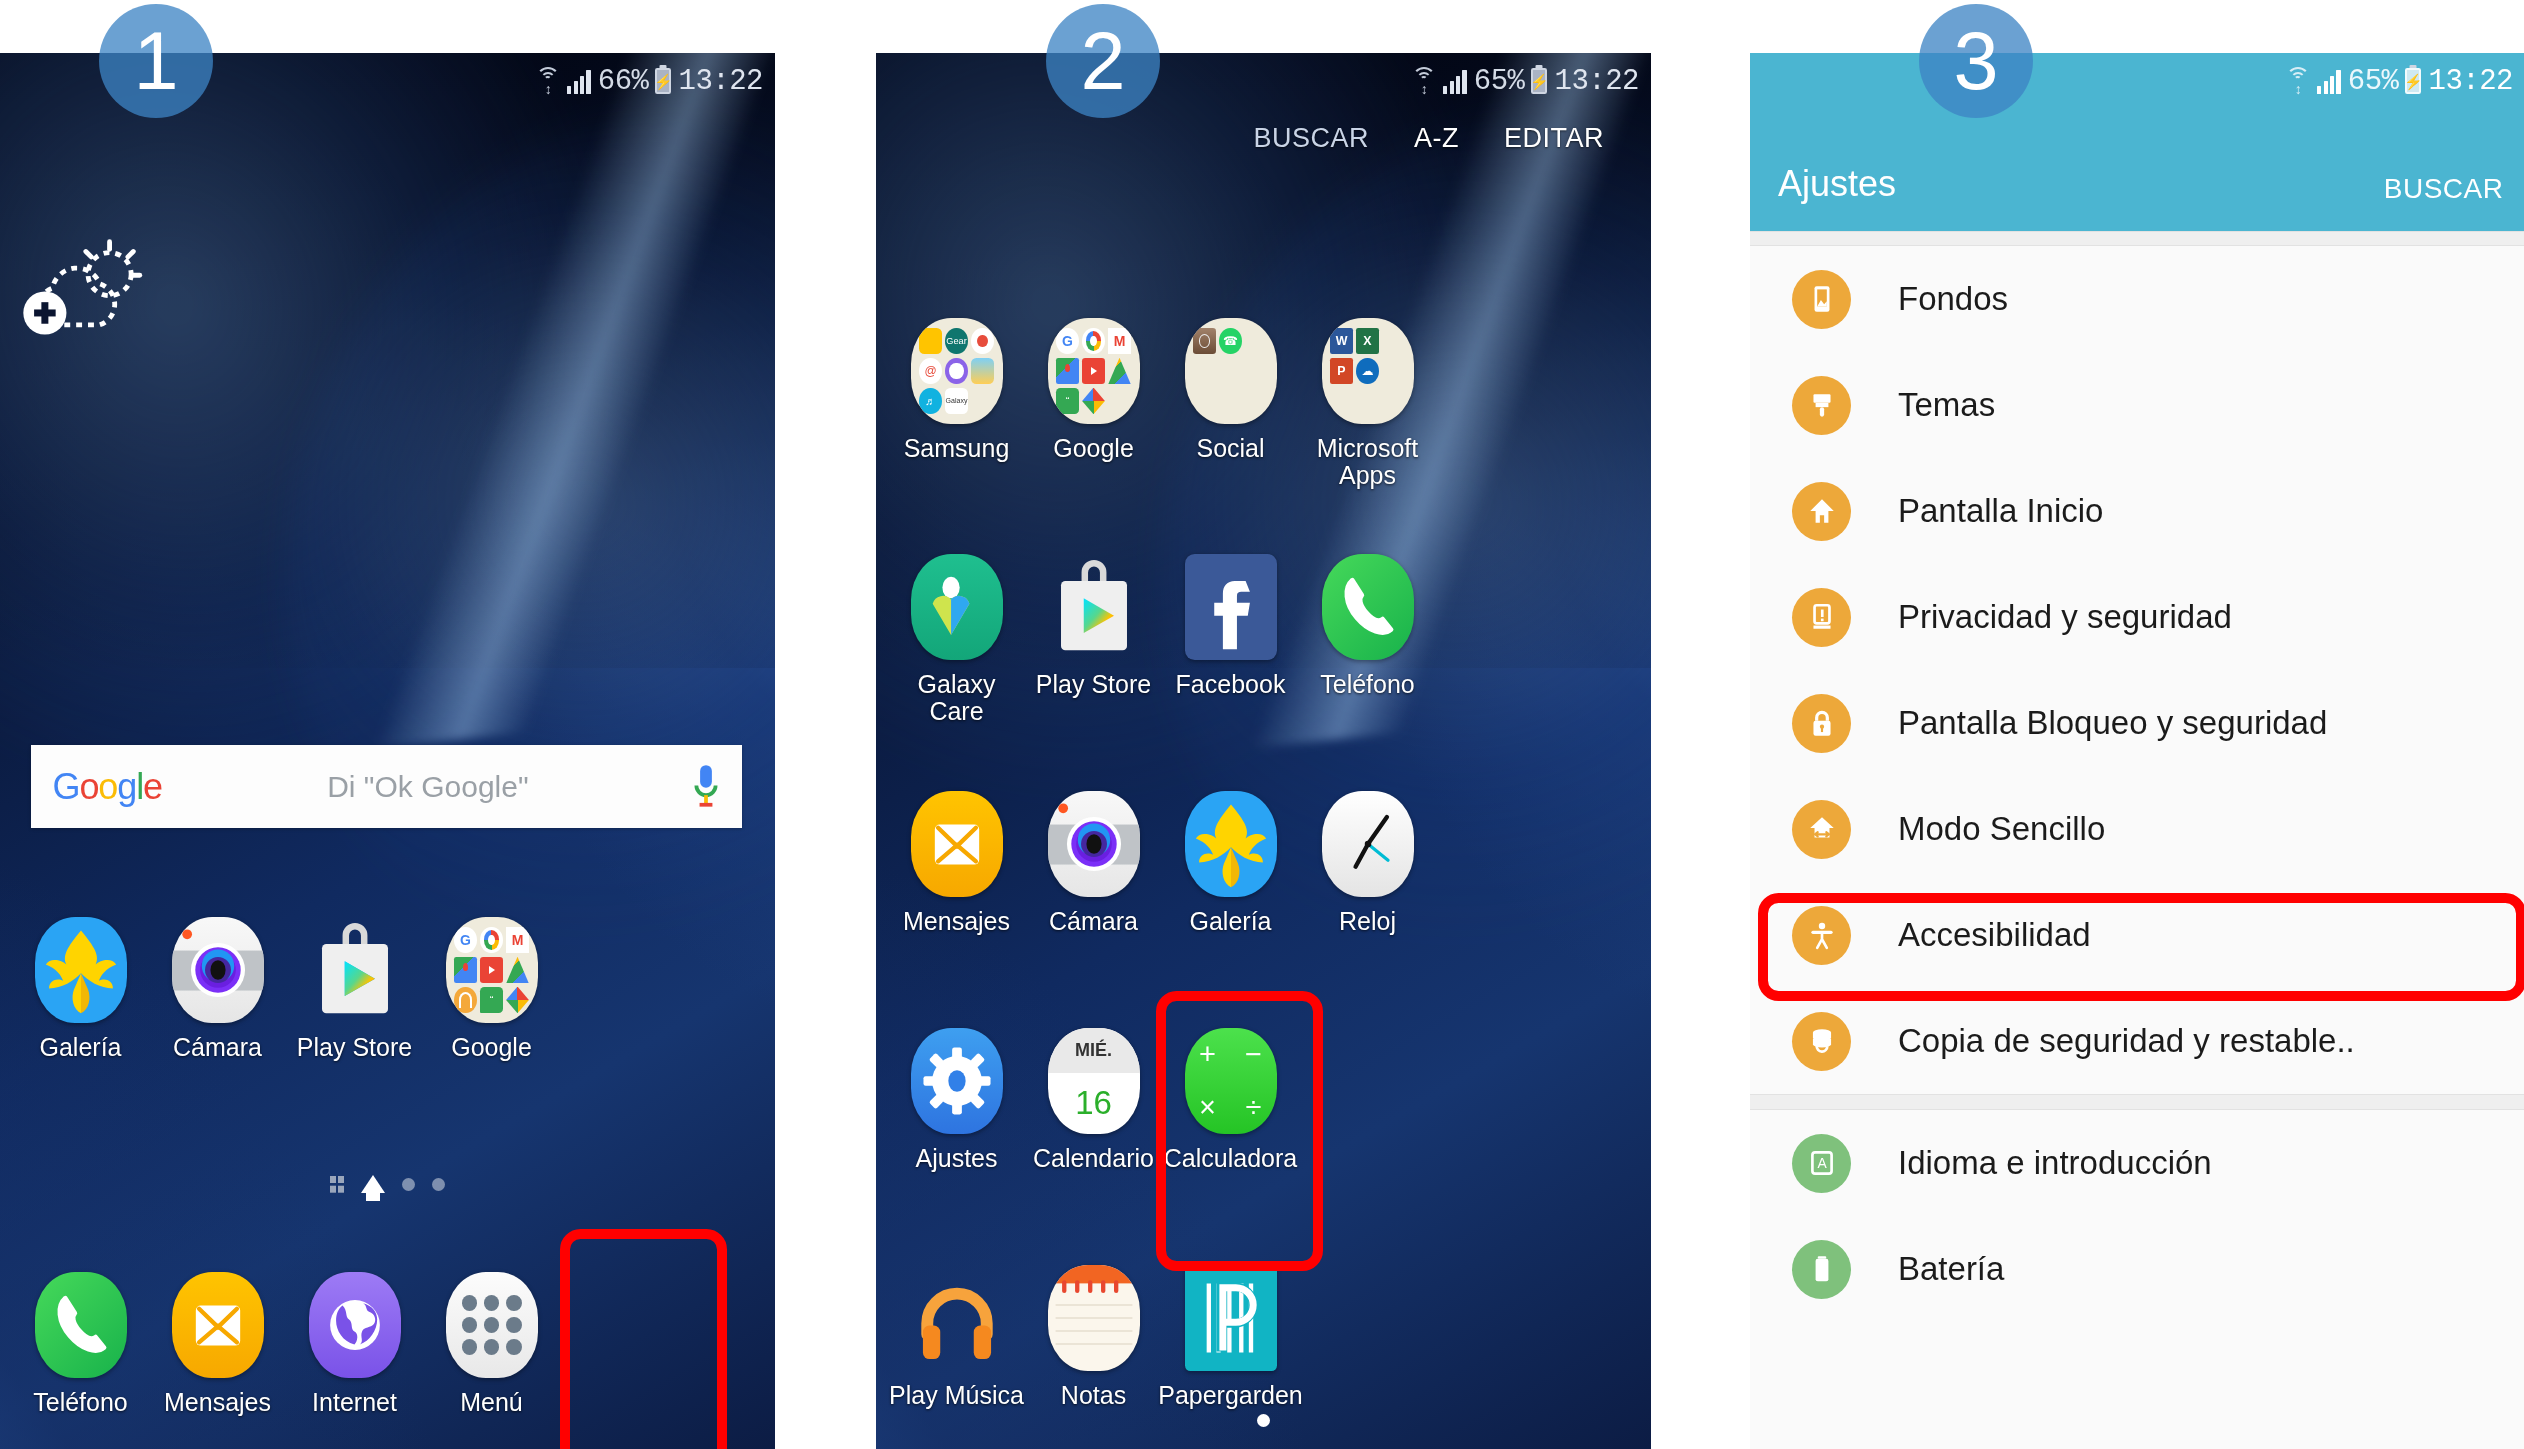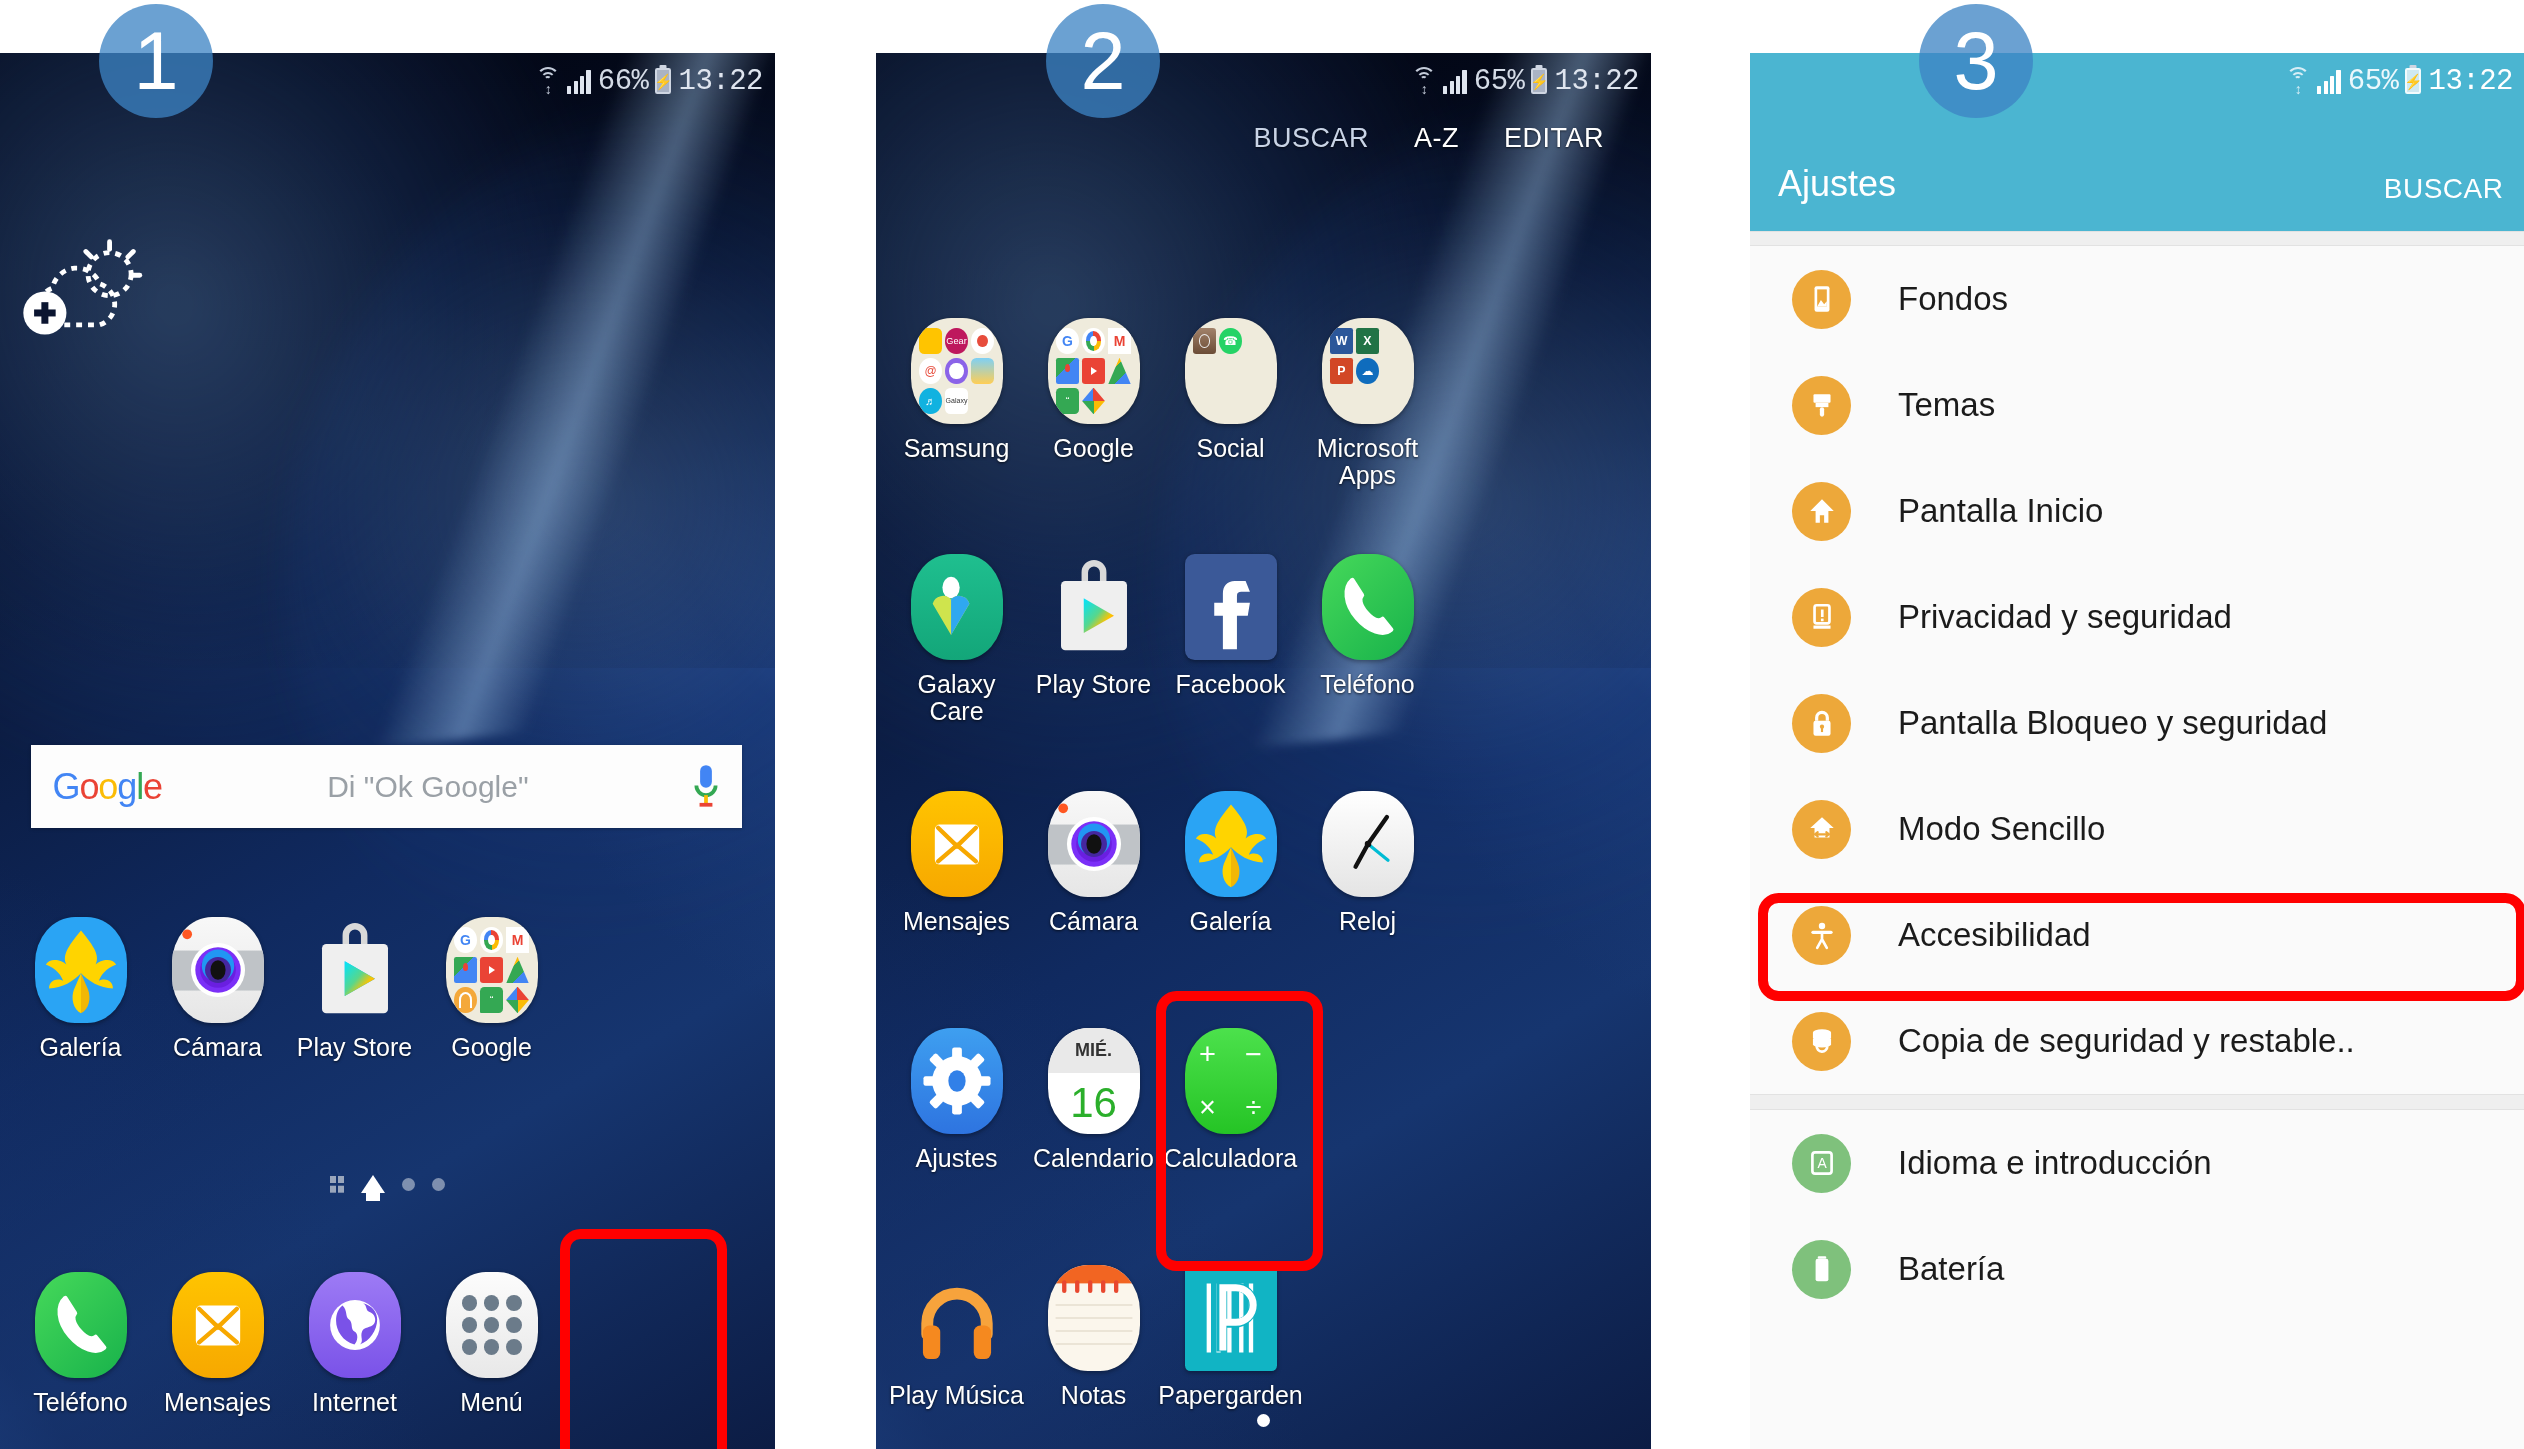--- a/index.html
+++ b/index.html
@@ -395,21 +395,21 @@
       <span class="dm-item dim">BUSCAR</span>
       <span class="dm-item">A-Z</span>
       <span class="dm-item">EDITAR</span>
     </div>
 
     <div class="app-row" style="left:12px; top:265px;">
       <div class="app">
         <div class="app-ico">
             <div class="squircle" style="background:#EFEBDC;display:grid;grid-template-columns:repeat(3,1fr);grid-template-rows:repeat(3,1fr);padding:9.7px 8.6px;gap:3.2px;">
           <span style="background:#FFC400;border-radius:5.4px"></span>
-          <span style="background:#be185d;border-radius:50%;display:flex;align-items:center;justify-content:center;color:#fff;font-size:9.2px">Gear</span>
+          <span style="background:#0f766e;border-radius:50%;display:flex;align-items:center;justify-content:center;color:#fff;font-size:9.2px">Gear</span>
           <span style="background:#fff;border-radius:50%;display:flex;align-items:center;justify-content:center">
                 <span style="width:45%;height:45%;background:#E74C3C;border-radius:50%"></span>
               </span>
           <span style="background:#fff;border-radius:50%;display:flex;align-items:center;justify-content:center;color:#E74C3C;font-size:12px">@</span>
           <span style="background:#8B63E8;border-radius:50%;display:flex;align-items:center;justify-content:center">
                 <span style="width:62%;height:62%;background:#fff;border-radius:50%"></span>
               </span>
           <span style="background:linear-gradient(#7ED0F5,#FFCE55);border-radius:5.4px"></span>
           <span style="background:#11B2E0;border-radius:50%;display:flex;align-items:center;justify-content:center;color:#fff;font-size:10.8px">♬</span>
           <span style="background:#fff;border-radius:5.4px;display:flex;align-items:center;justify-content:center;font-size:7px;color:#333">Galaxy</span>
@@ -606,21 +606,21 @@
             <ellipse cx="85" cy="98" rx="16" ry="20" fill="#3180E8"></ellipse>
           </svg>
             </div>
           </div>
         <div class="app-lbl">Ajustes</div>
       </div>
       <div class="app">
         <div class="app-ico">
             <div class="squircle" style="background:#fff;display:flex;flex-direction:column">
           <div style="height:42%;background:#E9E9E9;display:flex;align-items:center;justify-content:center;font-size:18px;color:#333;font-weight:bold">MIÉ.</div>
-          <div style="flex:1;display:flex;align-items:center;justify-content:center;font-size:42px;color:#2BAF2B">16</div>
+          <div style="flex:1;display:flex;align-items:center;justify-content:center;font-size:33px;color:#2BAF2B">16</div>
         </div>
           </div>
         <div class="app-lbl">Calendario</div>
       </div>
       <div class="app">
         <div class="app-ico">
             <div class="squircle" style="background:linear-gradient(#4CE14C,#25C425);display:grid;grid-template-columns:1fr 1fr;grid-template-rows:1fr 1fr;color:#fff;font-size:29px;place-items:center">
           <span>+</span>
               <span>−</span>
               <span>×</span>

